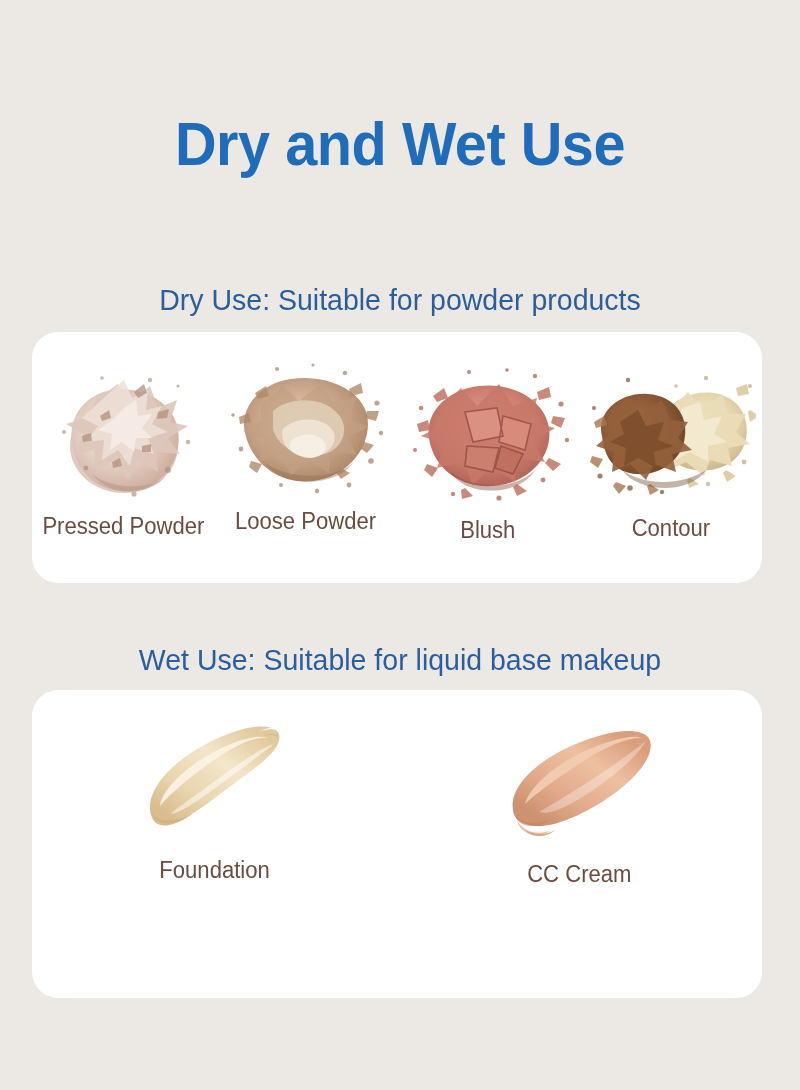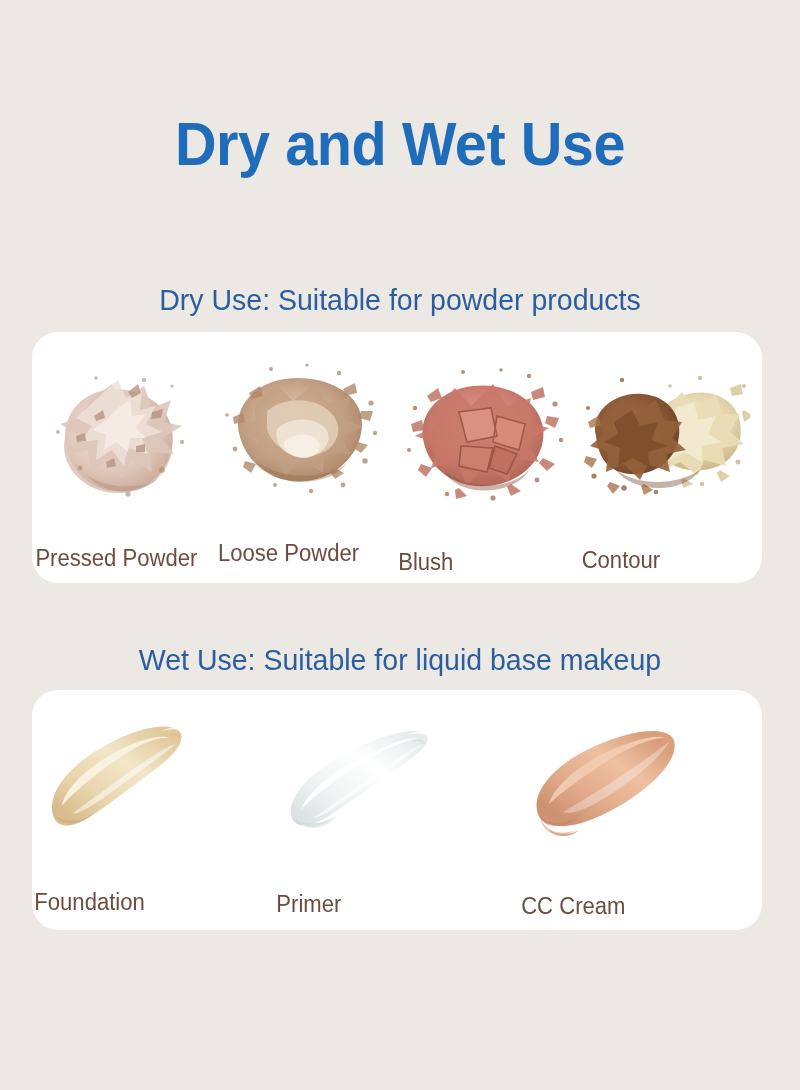--- a/index.html
+++ b/index.html
@@ -62,45 +62,44 @@
   
   .card {
     position: absolute;
     left: 32px;
     width: 730px;
     background: #ffffff;
     border-radius: 26px;
     box-sizing: border-box;
   }
   .card-dry { top: 332px; height: 251px; }
-  .card-wet { top: 690px; height: 240px; }
+  .card-wet { top: 690px; height: 308px; }
 
   .swatch-row {
     position: absolute;
     left: 0;
     top: 0;
     width: 730px;
     height: 100%;
     display: flex;
     flex-direction: row;
     align-items: flex-start;
     justify-content: space-between;
     box-sizing: border-box;
   }
 
   .swatch-cell {
     position: relative;
     flex: 1 1 0;
     height: 100%;
     display: flex;
     flex-direction: column;
-    align-items: flex-start;
+    align-items: center;
     justify-content: flex-start;
     box-sizing: border-box;
-    gap: 32px;
   }
 
   .swatch-art {
     position: relative;
     width: 170px;
     height: 160px;
     display: block;
   }
   .card-wet .swatch-art { height: 150px; }
 
@@ -354,42 +353,20 @@
             <path d="M30 104 C32 88 54 66 84 50 C106 38 128 32 138 36 C124 34 104 44 84 58 C58 76 38 94 30 104 Z" fill="#fbf4e4" opacity="0.9"></path>
             <path d="M40 112 C50 104 76 86 100 68 C120 54 136 44 144 42 C134 50 116 64 96 78 C72 96 50 112 40 112 Z" fill="#ffffff" opacity="0.5"></path>
             <path d="M22 110 C26 120 44 122 62 112 C44 126 24 124 22 110 Z" fill="#cbab78" opacity="0.6"></path>
             <path d="M128 30 C138 24 148 24 150 30 C146 26 136 27 128 30 Z" fill="#ffffff" opacity="0.75"></path>
             <path d="M134 34 C142 30 148 32 148 36 C144 32 138 33 134 34 Z" fill="#cdae7c" opacity="0.5"></path>
           </svg>
         </div>
         <div class="swatch-label">Foundation</div>
       </div>
 
-      <div class="swatch-cell cell-primer">
-        <div class="swatch-art">
-          <svg viewBox="0 0 170 150" xmlns="http://www.w3.org/2000/svg">
-            <defs>
-              <linearGradient id="prG" x1="10%" y1="90%" x2="90%" y2="10%">
-                <stop offset="0%" stop-color="#dde4e5"></stop>
-                <stop offset="30%" stop-color="#f1f4f4"></stop>
-                <stop offset="65%" stop-color="#ffffff"></stop>
-                <stop offset="100%" stop-color="#e6ecec"></stop>
-              </linearGradient>
-            </defs>
-            <path d="M16 110 C14 92 34 70 66 52 C98 34 132 24 148 28 C158 32 152 44 132 58 C106 76 76 98 54 112 C34 124 18 126 16 110 Z" fill="url(#prG)"></path>
-            <path d="M26 106 C30 92 52 72 82 56 C104 44 128 34 142 34 C126 38 104 48 82 62 C54 80 32 98 26 106 Z" fill="#ffffff" opacity="0.95"></path>
-            <path d="M38 114 C50 106 80 84 106 66 C126 52 140 42 148 40 C138 48 118 62 96 78 C70 96 48 114 38 114 Z" fill="#ffffff" opacity="0.6"></path>
-            <path d="M18 112 C24 122 44 122 62 112 C46 126 20 126 18 112 Z" fill="#ccd6d8" opacity="0.75"></path>
-            <path d="M24 118 C34 124 48 122 58 116 C46 126 30 126 24 118 Z" fill="#dfe6e7" opacity="0.9"></path>
-            <path d="M130 32 C140 26 152 26 152 32 C146 28 136 29 130 32 Z" fill="#ffffff" opacity="0.9"></path>
-            <path d="M136 38 C144 34 150 36 150 40 C146 36 140 37 136 38 Z" fill="#ccd6d8" opacity="0.55"></path>
-          </svg>
-        </div>
-        <div class="swatch-label">Primer</div>
-      </div>
 
 
       <div class="swatch-cell cell-cc">
         <div class="swatch-art">
           <svg viewBox="0 0 170 150" xmlns="http://www.w3.org/2000/svg">
             <defs>
               <linearGradient id="ccG" x1="14%" y1="86%" x2="86%" y2="12%">
                 <stop offset="0%" stop-color="#cf9271"></stop>
                 <stop offset="30%" stop-color="#e2ac8c"></stop>
                 <stop offset="66%" stop-color="#eec0a2"></stop>

